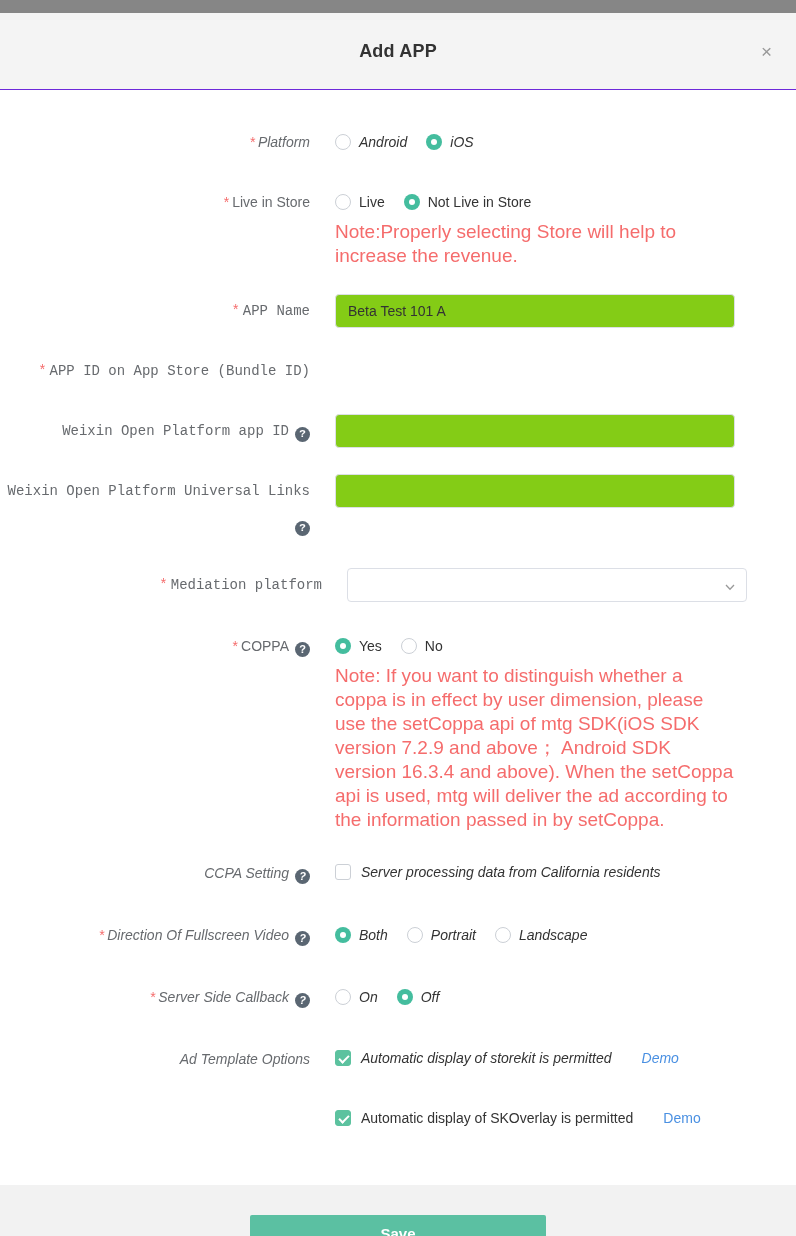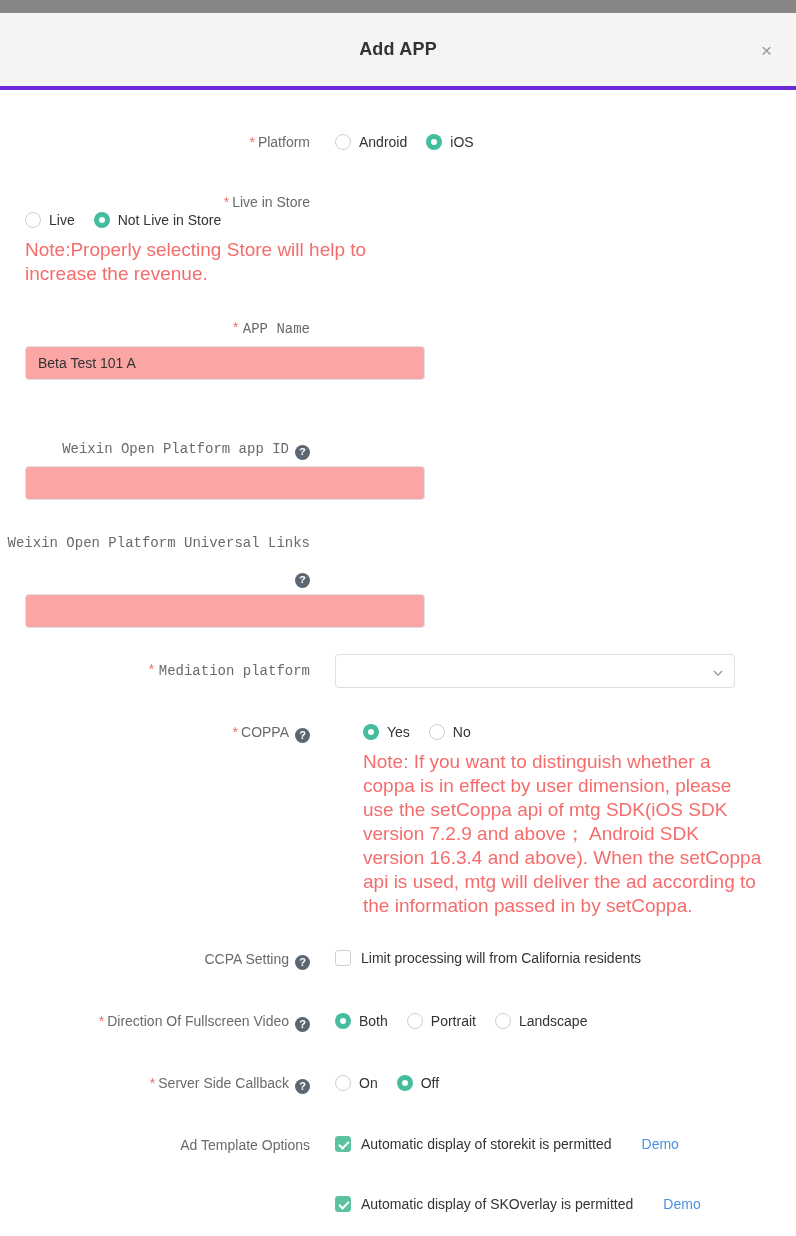--- a/index.html
+++ b/index.html
@@ -9,21 +9,21 @@
     width: 796px;
     color: #333;
     font-size: 14px;
   }
   .top-bar { height:13px; background:#868686; }
   .bottom-bar { height:18px; background:#7e7e7e; }
 
   .modal-header {
     height: 77px;
     background: #f4f4f4;
-    border-bottom: 4px solid #6d28d9;
+    border-bottom: 1px solid #6d28d9;
     position: relative;
     display: flex;
     align-items: center;
     justify-content: center;
   }
   .modal-title { font-size:18px; font-weight:600; color:#333; letter-spacing:.2px; }
   .close-btn {
     position:absolute; right:20px; top:50%; transform:translateY(-50%);
     font-size:19px; color:#999; cursor:pointer; line-height:1;
     font-weight:400; padding:4px;
@@ -40,24 +40,24 @@
   .row-control { margin-left:25px; width:400px; }
   .req { color:#f56c6c; margin-right:3px; }
 
   .help {
     display:inline-block; width:15px; height:15px; border-radius:50%;
     background:#5a6672; color:#fff; font-size:11px; line-height:15px;
     text-align:center; margin-left:6px; vertical-align:-2px; font-weight:700;
     cursor:pointer;
   }
 
-  .mb60 { margin-bottom:42px; }
-  .mb-input { margin-bottom:26px;flex-direction:column; }
-  .mb-med { margin-bottom:35px; }
-  .mb-coppa { margin-bottom:32px;gap:28px; }
+  .mb60 { margin-bottom:42px;font-style:italic; }
+  .mb-input { margin-bottom:26px; }
+  .mb-med { margin-bottom:35px;padding-left:12px; }
+  .mb-coppa { margin-bottom:32px; }
   .mb-last { margin-bottom:0; }
 
   .opts { display:flex; align-items:center; padding-top:1px; }
   .opt { display:flex; align-items:flex-start; margin-right:19px; cursor:pointer; }
   .opt:last-child { margin-right:0; }
   .opt-label { margin-left:8px; color:#333; }
 
   .radio {
     width:16px; height:16px; border-radius:50%;
     border:1px solid #ccd0d6; background:#fff; position:relative; flex:none;
@@ -78,21 +78,21 @@
     border:solid #fff; border-width:0 2px 2px 0; transform:rotate(45deg);
   }
   .cb-row { display:flex; align-items:center; }
   .cb-label { margin-left:10px; color:#333; }
   .demo-link { margin-left:30px; color:#4a90e2; text-decoration:none; cursor:pointer; }
 
   .note { color:#f56c6c; line-height:24px; margin-top:10px; font-size:19px; }
 
   .text-input {
     width:400px; height:34px; border:1px solid #dcdfe6; border-radius:4px;
-    padding:0 12px; font-size:14px; color:#333; outline:none; background:#fca5a5;
+    padding:0 12px; font-size:14px; color:#333; outline:none; background:#84cc16;
     font-family:"Liberation Sans", sans-serif;
   }
   .text-input::placeholder { color:#b8bdc4; }
 
   .select-box {
     width:400px; height:34px; border:1px solid #dcdfe6; border-radius:4px;
     background:#fff; position:relative; cursor:pointer;
     display:flex; align-items:center; padding:0 30px 0 12px; color:#333;
   }
   .select-box .chev { position:absolute; right:10px; top:11px; }
@@ -151,20 +151,21 @@
   </div>
 
   <div class="row mb-input">
     <div class="row-label lh-input"><span class="req">*</span><span>APP Name</span></div>
     <div class="row-control">
       <input class="text-input" type="text" value="Beta Test 101 A" style="">
     </div>
   </div>
 
   <div class="row mb-input">
+    <div class="row-label lh-input"><span class="req">*</span><span>APP ID on App Store (Bundle ID)</span></div>
   </div>
 
   <div class="row mb-input">
     <div class="row-label lh-input"><span>Weixin Open Platform app ID</span><span class="help">?</span></div>
     <div class="row-control">
       <input class="text-input" type="text" style="">
     </div>
   </div>
 
   <div class="row mb-input">
@@ -202,21 +203,21 @@
         </span>
       </div>
       <div class="note">Note: If you want to distinguish whether a coppa is in effect by user dimension, please use the setCoppa api of mtg SDK(iOS SDK version 7.2.9 and above； Android SDK version 16.3.4 and above). When the setCoppa api is used, mtg will deliver the ad according to the information passed in by setCoppa.</div>
     </div>
   </div>
 
   <div class="row mb60">
     <div class="row-label"><span>CCPA Setting</span><span class="help">?</span></div>
     <div class="row-control cb-row">
       <span class="cb"></span>
-      <span class="cb-label">Limit processing will from California residents</span>
+      <span class="cb-label">Server processing data from California residents</span>
     </div>
   </div>
 
   <div class="row mb60">
     <div class="row-label"><span class="req">*</span><span>Direction Of Fullscreen Video</span><span class="help">?</span></div>
     <div class="row-control opts">
       <span class="opt">
         <span class="radio on"></span>
         <span class="opt-label">Both</span>
       </span>

